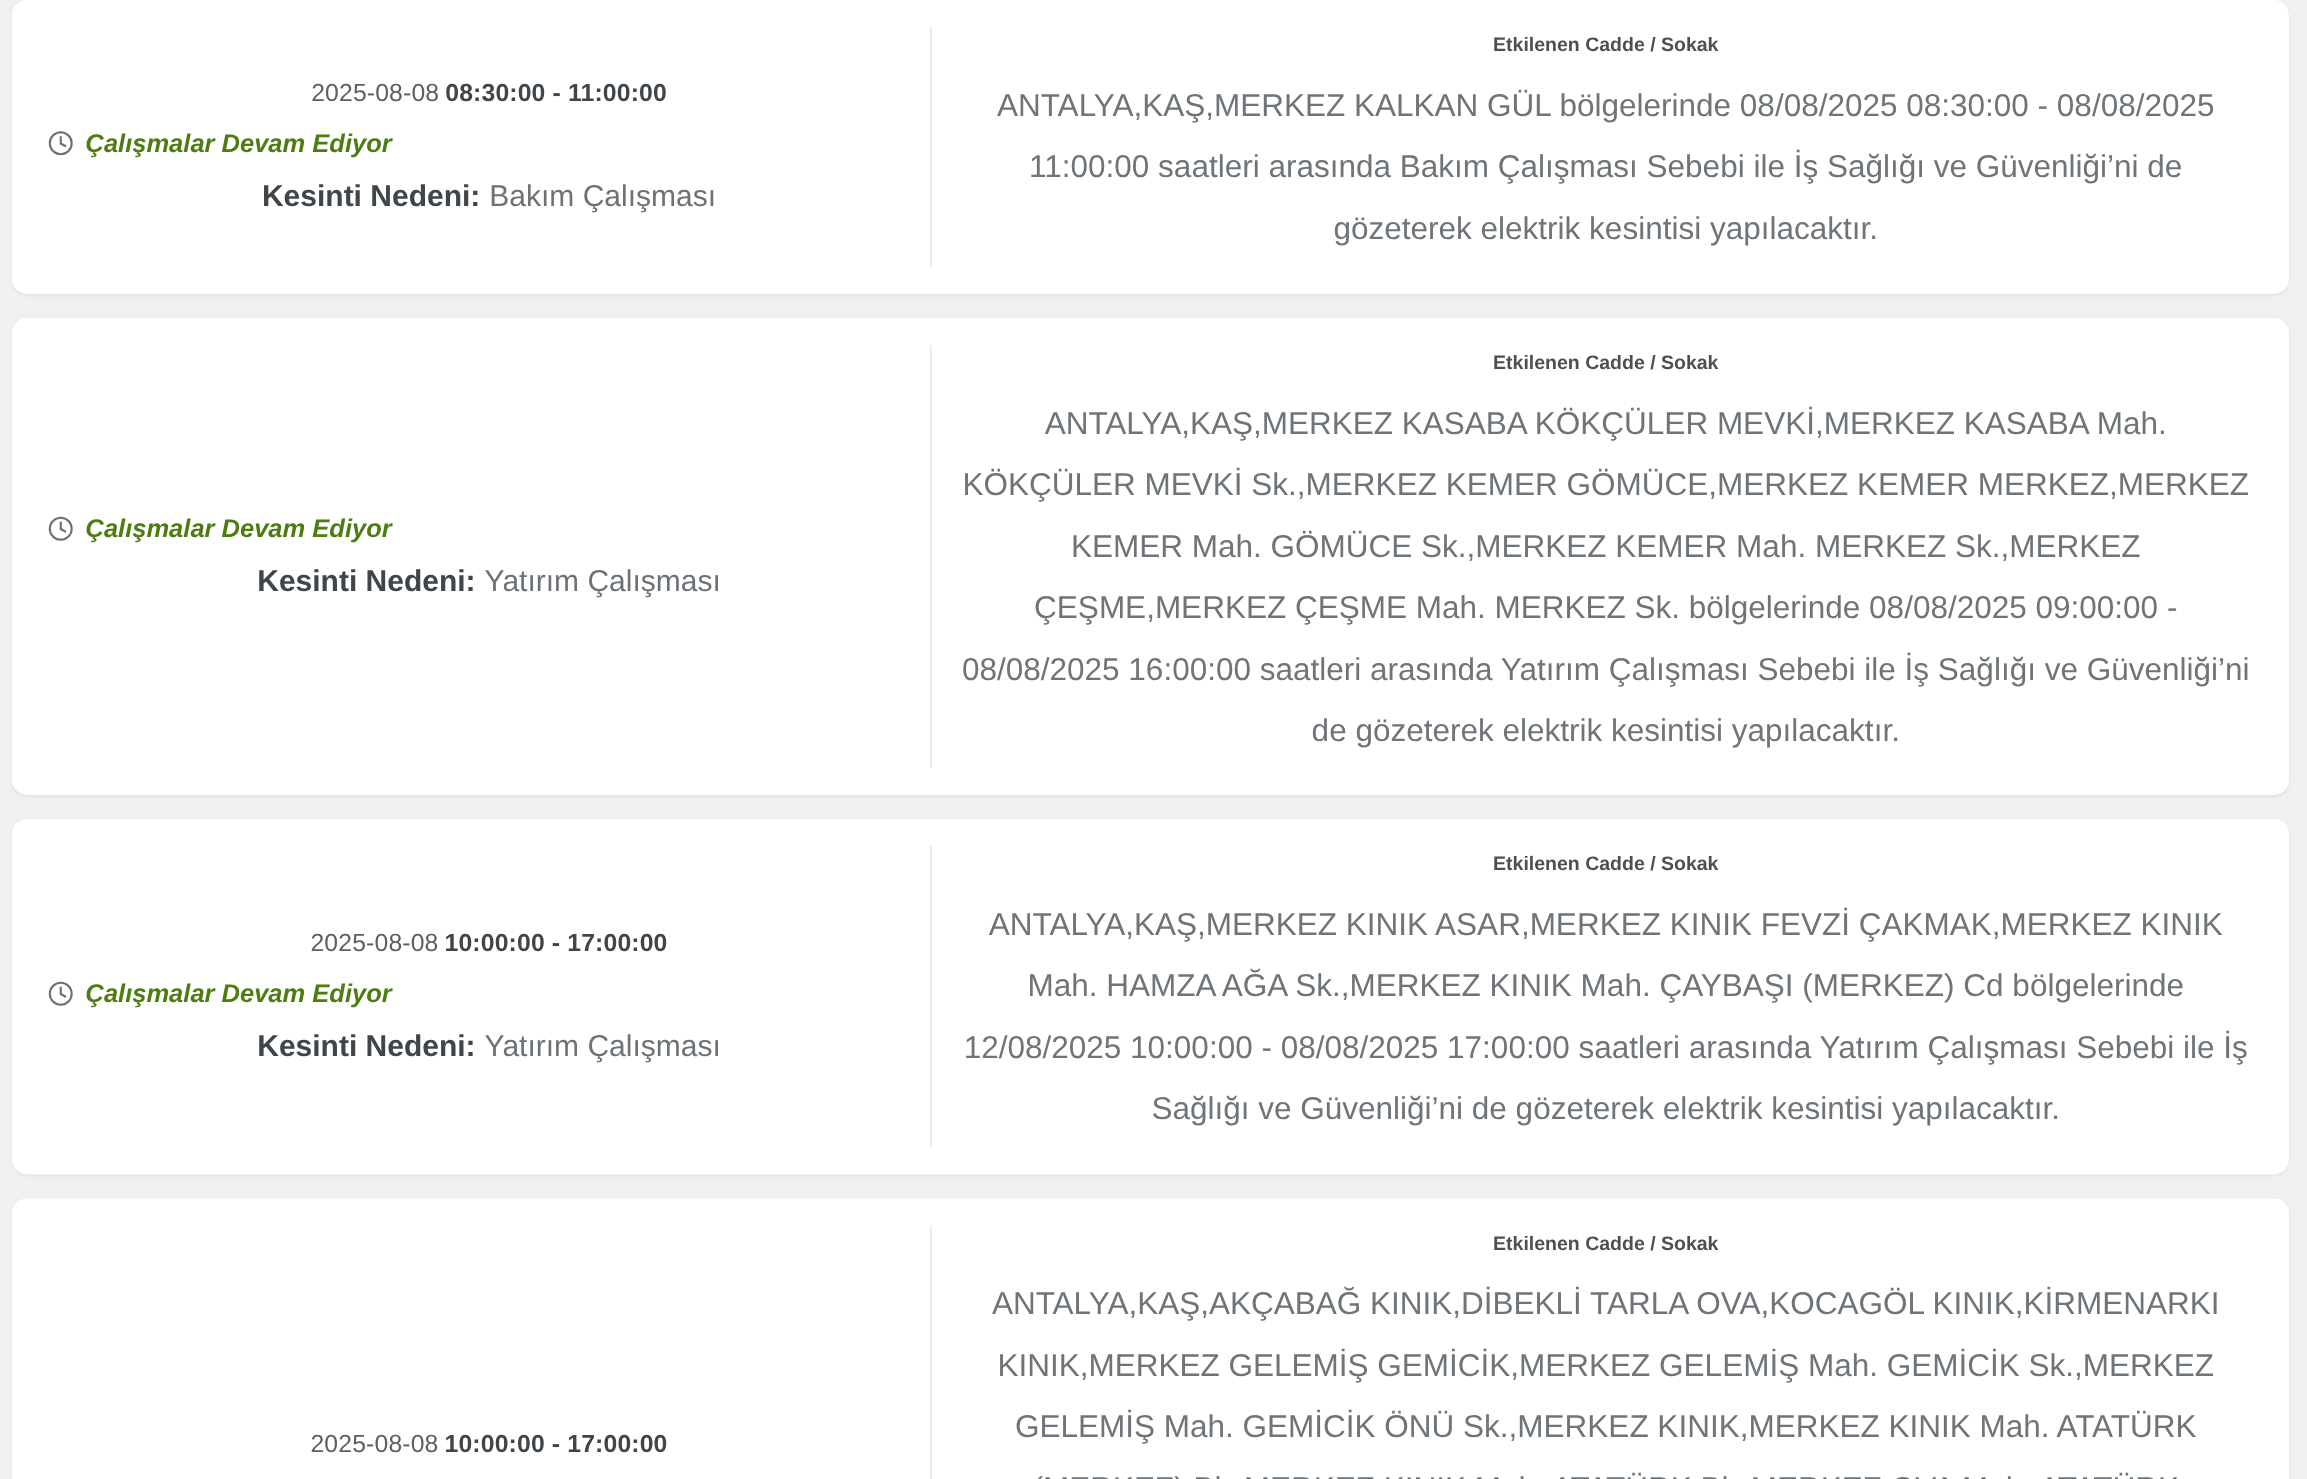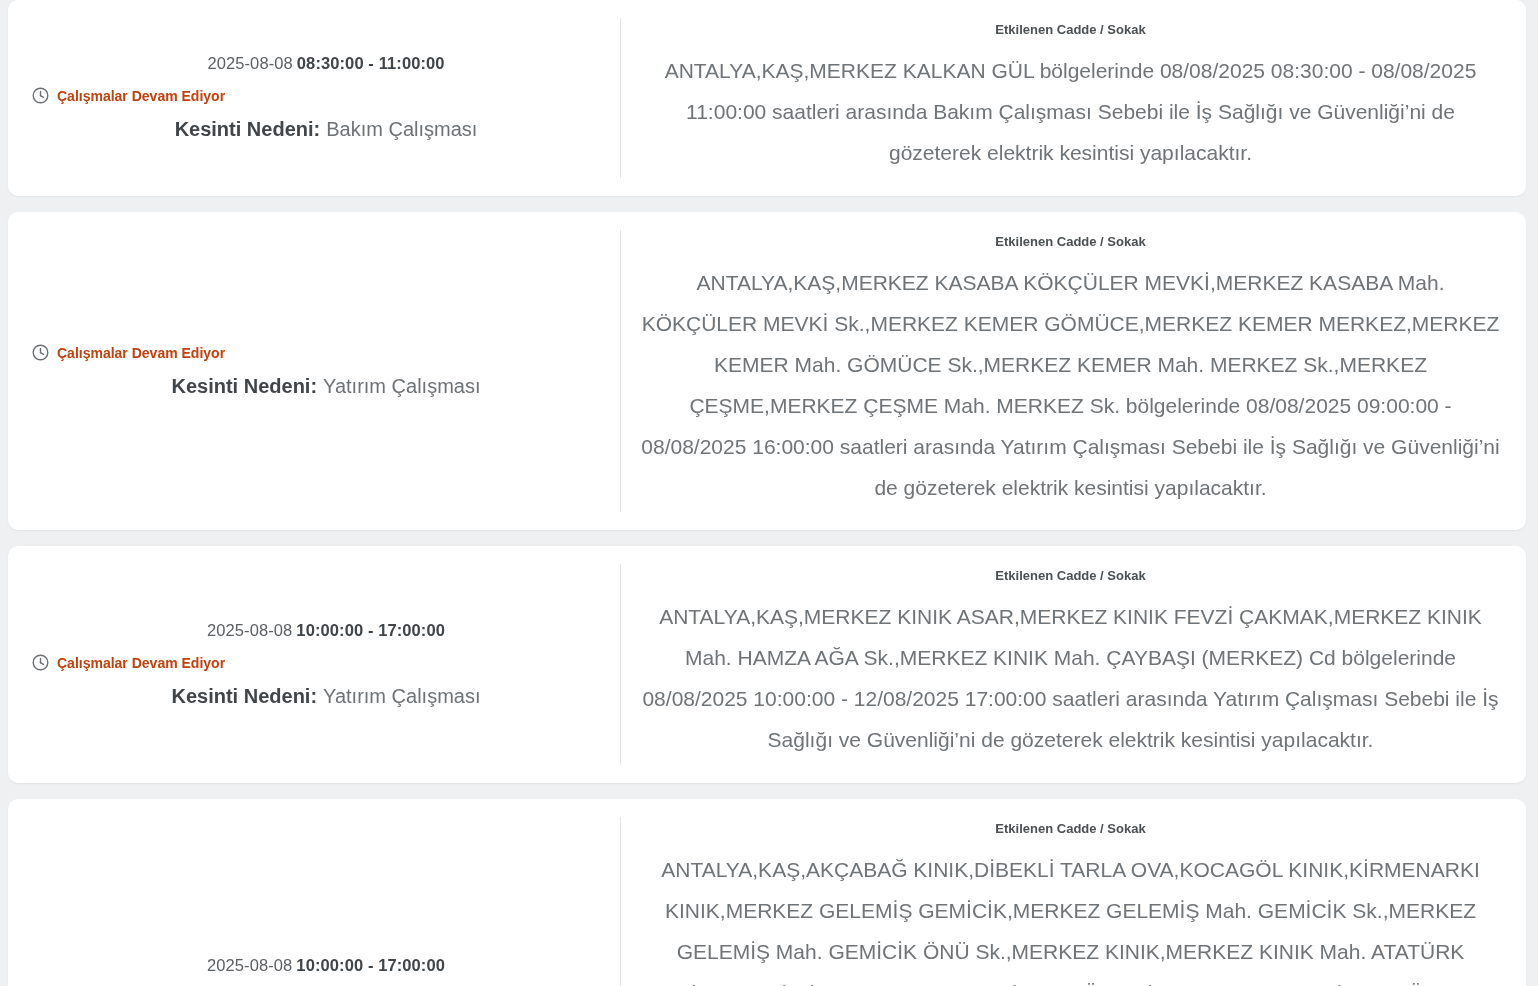--- a/index.html
+++ b/index.html
@@ -57,23 +57,24 @@
     gap: 8px;
   }
   .clock-icon {
     width: 17px;
     height: 17px;
     flex: 0 0 17px;
     display: inline-block;
     position: relative;
   }
   .status-text {
-    color: #c2410c;
-    font-weight: bold;
-    font-size: 14px;
+    color: #4d7c0f;
+    font-weight: bold;
+    font-size: 17px;
+    font-style: italic;
   }
   .reason-row {
     font-size: 20px;
     color: #6d7276;
   }
   .reason-label {
     font-weight: bold;
     color: #3f4549;
     margin-right: 6px;
   }
@@ -169,21 +170,21 @@
           </svg>
         </span>
         <span class="status-text">Çalışmalar Devam Ediyor</span>
       </div>
       <div class="reason-row">
         <span class="reason-label">Kesinti Nedeni:</span><span>Yatırım Çalışması</span>
       </div>
     </div>
     <div class="card-right">
       <div class="street-title">Etkilenen Cadde / Sokak</div>
-      <div class="street-desc">ANTALYA,KAŞ,MERKEZ KINIK ASAR,MERKEZ KINIK FEVZİ ÇAKMAK,MERKEZ KINIK Mah. HAMZA AĞA Sk.,MERKEZ KINIK Mah. ÇAYBAŞI (MERKEZ) Cd bölgelerinde 08/08/2025 10:00:00 - 12/08/2025 17:00:00 saatleri arasında Yatırım Çalışması Sebebi ile İş Sağlığı ve Güvenliği’ni de gözeterek elektrik kesintisi yapılacaktır.</div>
+      <div class="street-desc">ANTALYA,KAŞ,MERKEZ KINIK ASAR,MERKEZ KINIK FEVZİ ÇAKMAK,MERKEZ KINIK Mah. HAMZA AĞA Sk.,MERKEZ KINIK Mah. ÇAYBAŞI (MERKEZ) Cd bölgelerinde 12/08/2025 10:00:00 - 08/08/2025 17:00:00 saatleri arasında Yatırım Çalışması Sebebi ile İş Sağlığı ve Güvenliği’ni de gözeterek elektrik kesintisi yapılacaktır.</div>
     </div>
   </div>
 
   <div class="outage-card card-h4">
     <div class="card-left">
       <div class="date-row">
         <span class="date-value">2025-08-08</span><span class="time-value">10:00:00 - 17:00:00</span>
       </div>
       <div class="status-row">
         <span class="clock-icon">

